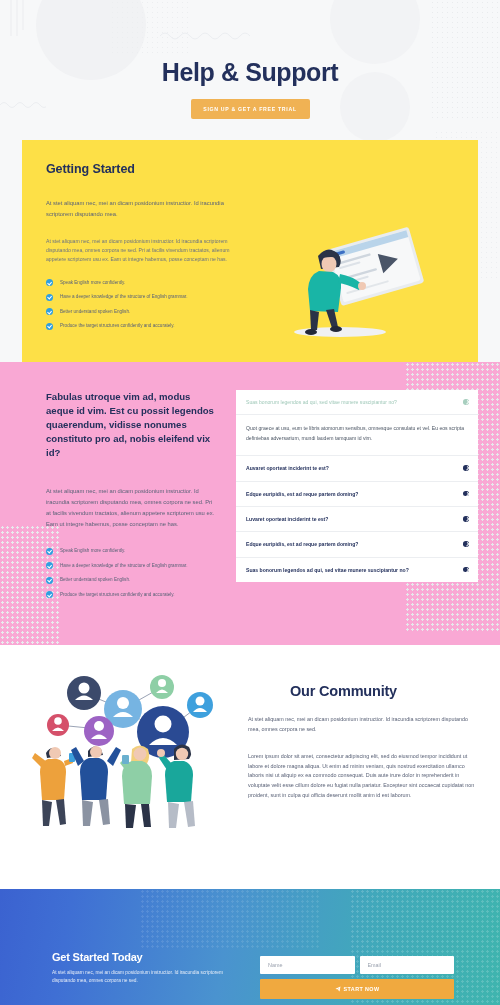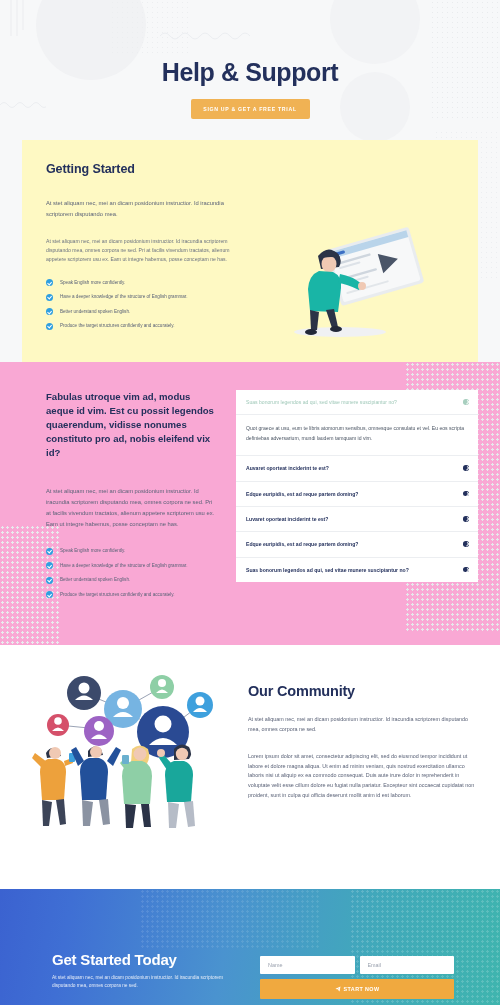--- a/index.html
+++ b/index.html
@@ -76,21 +76,21 @@
     background-image: radial-gradient(#eceef1 0.9px, transparent 1px);
     background-size: 5px 5px;
   }
   .sec-getting .bg-circle {
     position: absolute; width: 80px; height: 80px; border-radius: 50%;
     background: #f2f3f5; right: 26px; top: 120px;
   }
   .card-white {
     position: relative;
     margin: 0 22px;
-    background: #fef9c3;
+    background: #fde047;
     padding: 22px 24px 26px;
     min-height: 205px;
   }
   .card-cols { display: flex; gap: 12px; }
   .card-left { width: 194px; flex: 0 0 194px; }
   .card-right { flex: 1; display: flex; align-items: flex-start; justify-content: center; padding-top: 22px;}
   h2.sec-title {
     font-size: 12.5px; font-weight: bold; color: #23305c;
     letter-spacing: -0.1px; margin-bottom: 22px;
   }
@@ -174,20 +174,21 @@
   .sec-comm {
     position: relative; background: #ffffff;
     padding: 20px 22px 26px; display: flex; gap: 12px; align-items: flex-start;
     min-height: 222px;
   }
   .comm-left { width: 214px; flex: 0 0 214px; padding-top: 4px; }
   .comm-right { flex: 1; padding-top: 18px; }
   h2.comm-title {
     font-size: 14.5px; font-weight: bold; color: #23305c; margin-bottom: 16px;
     letter-spacing: -0.2px;
+    margin-left: 42px;
   }
   p.comm-p1 { font-size: 5.4px; line-height: 9.6px; color: #5a6277; margin-bottom: 18px; }
   p.comm-p2 { font-size: 5.4px; line-height: 9.6px; color: #5a6277; }
 
   
   .sec-cta {
     position: relative; height: 135px;
     background: linear-gradient(100deg, #3b62d0 0%, #3f6fd4 14%, #4a93cf 45%, #41a8bb 72%, #3fb5ae 100%);
     overflow: hidden;
     display: flex; align-items: center;
@@ -197,21 +198,21 @@
     background-image: radial-gradient(rgba(255,255,255,.16) 1px, transparent 1.2px);
     background-size: 5px 5px;
   }
   .cta-dots2 {
     position: absolute; left: 140px; top: 0; width: 180px; height: 60px;
     background-image: radial-gradient(rgba(255,255,255,.10) 1px, transparent 1.2px);
     background-size: 5px 5px;
   }
   .cta-inner { position: relative; display: flex; width: 100%; padding: 0 46px 0 52px; gap: 18px; align-items: flex-start; padding-top: 36px;}
   .cta-left { width: 190px; flex: 0 0 190px; }
-  h2.cta-title { font-size: 15px; font-weight: bold; color: #ffffff; margin-bottom: 6px; letter-spacing: -0.2px; }
+  h2.cta-title { font-size: 11px; font-weight: bold; color: #ffffff; margin-bottom: 6px; letter-spacing: -0.2px; }
   p.cta-sub { font-size: 4.8px; line-height: 8.6px; color: #e6edf8; }
   .cta-right { flex: 1; padding-top: 5px; }
   .cta-fields { display: flex; gap: 5px; }
   .cta-fields input {
     flex: 1; border: none; background: #ffffff; padding: 6px 8px;
     font-size: 5.4px; color: #23305c; font-family: "Liberation Sans", sans-serif;
     border-radius: 1px; min-width: 0;
   }
   .cta-fields input::placeholder { color: #9aa1ae; }
   .cta-submit {

